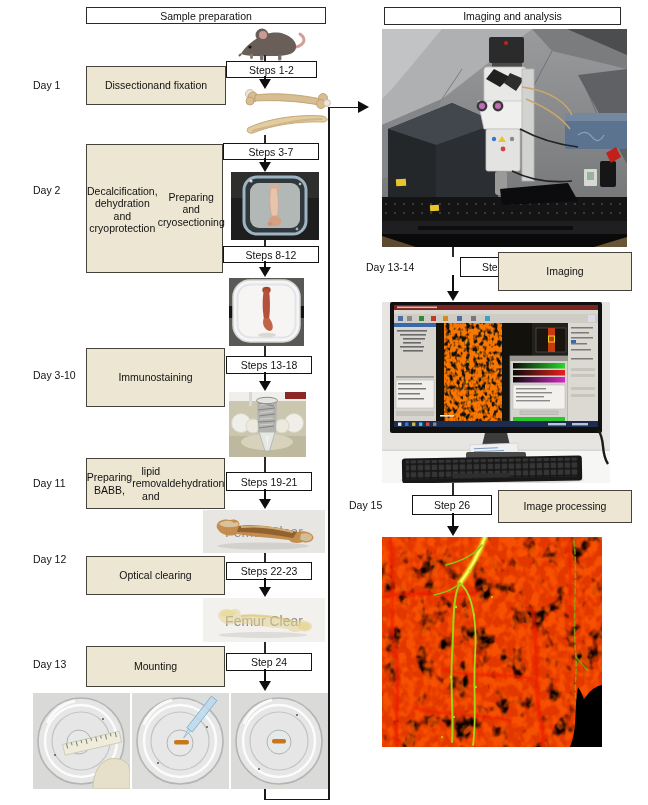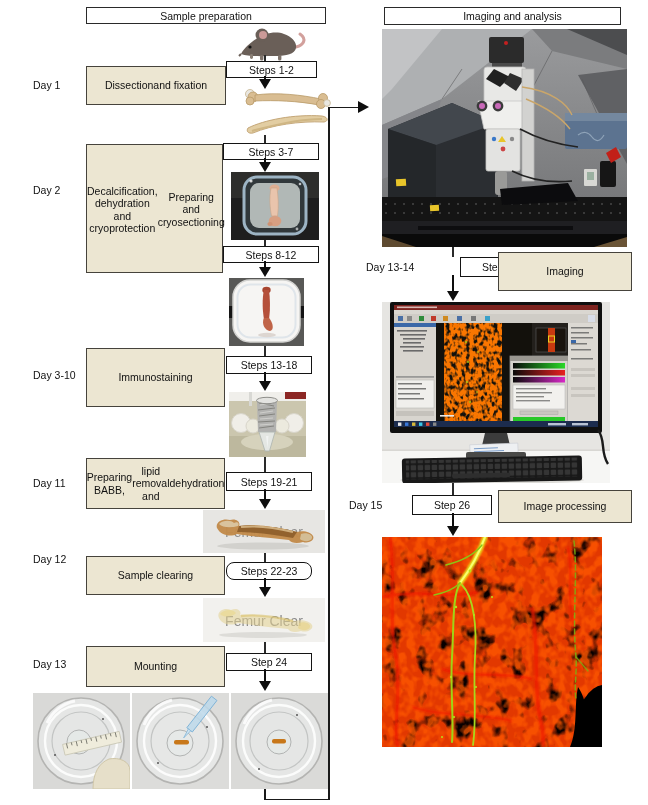--- a/index.html
+++ b/index.html
@@ -186,28 +186,28 @@
     <ellipse cx="60" cy="36" rx="46" ry="3.5" fill="#d2d1cd"></ellipse>
     <path d="M14,18 C12,12 20,8 27,10 C33,8 38,12 36,16 C50,14 72,16 94,22 C100,20 108,22 110,26 C112,30 106,34 100,32 C94,34 88,33 86,30 C66,28 46,26 34,24 C28,27 18,26 14,18 Z" fill="#c28a4a" opacity="0.96"></path>
     <path d="M36,16 C52,14 74,17 94,22 L90,28 C68,24 48,22 34,22 Z" fill="#8a5a28" opacity="0.85"></path>
     <path d="M16,14 C20,10 28,10 31,13 C34,11 37,13 35,16 C28,18 20,18 16,14 Z" fill="#dcc9a5" opacity="0.9"></path>
     <path d="M98,24 C104,22 110,25 109,28 C108,32 100,32 97,29 Z" fill="#d5c29c" opacity="0.9"></path>
     <path d="M38,17 C56,15 74,18 90,22" stroke="#e9cf9f" stroke-width="2" fill="none" opacity="0.7"></path>
   </svg>
 
   <div class="thin" style="left:264.3px;top:553px;height:9px;"></div>
 
-  <div class="stepbox" style="left:226px;top:562px;width:84px;height:16px;border-radius:8px;">
+  <div class="stepbox" style="left:226px;top:562px;width:84px;height:16px;">
     <span>Steps 22-23</span>
   </div>
   <div class="shaft" style="top:578px;height:10px;"></div>
   <div class="ahead" style="top:587px;"></div>
 
   <div class="stagebox" style="left:86px;top:556px;width:137px;height:37px;">
-    <div>Sample clearing</div>
+    <div>Optical clearing</div>
   </div>
   <div class="daylabel" style="left:33px;top:553px;">Day 12</div>
 
   <svg class="ph" style="left:203px;top:598px;" width="122" height="44" viewBox="0 0 122 44">
     <rect width="122" height="44" fill="#f2f1ee"></rect>
     <text x="61" y="28" font-size="14" fill="#8a8a8a" text-anchor="middle" font-family="Liberation Sans, sans-serif">Femur Clear</text>
     <ellipse cx="60" cy="37" rx="44" ry="3" fill="#dddcd8"></ellipse>
     <path d="M16,20 C13,14 21,9 28,12 C34,9 39,13 37,17 C52,16 72,18 92,23 C98,21 107,23 109,27 C111,31 104,35 98,33 C92,35 87,34 85,31 C66,29 48,27 35,25 C29,28 19,27 16,20 Z" fill="#e4d292" opacity="0.55"></path>
     <path d="M17,16 C21,11 30,11 33,15 C30,19 21,20 17,16 Z" fill="#ead88f" opacity="0.65"></path>
     <path d="M96,25 C102,23 108,26 107,29 C106,33 98,33 95,30 Z" fill="#e8d48a" opacity="0.65"></path>

